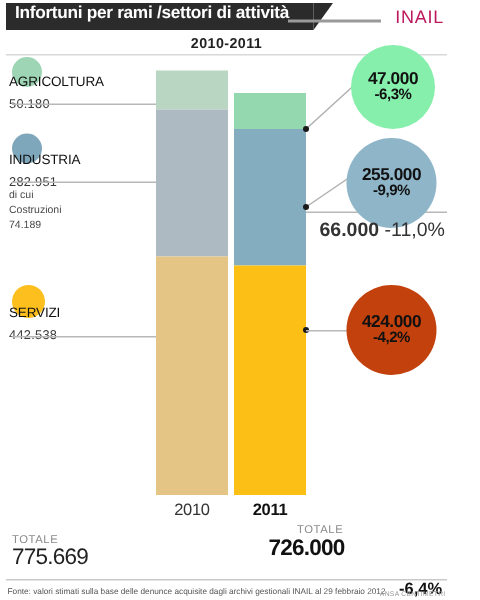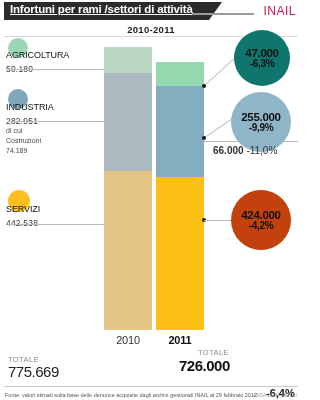--- a/index.html
+++ b/index.html
@@ -15,21 +15,21 @@
     position:absolute; left:4px; top:2px; height:18px; width:205px;
     background:#2b2b2b;
   }
   .title-bar::after {
     content:""; position:absolute; right:-13px; top:0;
     border-top:18px solid #2b2b2b; border-right:13px solid transparent;
   }
   .title-text {
     position:absolute; left:10px; top:3px;
     color:#ffffff; font-size:11.5px; font-weight:bold;
-    letter-spacing:-0.2px; white-space:nowrap;text-decoration:underline;
+    letter-spacing:-0.2px; white-space:nowrap;
   }
   .logo {
     position:absolute; right:6px; top:4px;
     font-size:12px; font-weight:normal; color:#be185d; letter-spacing:0.5px;
   }
   .logo-rule {
     position:absolute; right:48px; top:13px; width:62px; height:2px;
     background:#9a9a9a;
   }
   .period {
@@ -74,21 +74,21 @@
   .bar-year.bold { font-weight:bold; color:#111; }
   
   .bubble {
     position:absolute; border-radius:50%;
     display:flex; flex-direction:column;
     align-items:center; justify-content:center;
   }
   .bubble-val { font-size:11.5px; font-weight:bold; color:#111; letter-spacing:-0.3px; }
   .bubble-pct { font-size:10px; font-weight:bold; color:#111; letter-spacing:-0.3px; margin-top:-1px; }
   .annot {
-    position:absolute; font-size:10px; color:#333; white-space:nowrap;
+    position:absolute; font-size:13px; color:#333; white-space:nowrap;
   }
   .annot b { font-weight:bold; }
   
   .tot-label { position:absolute; font-size:7.5px; color:#8a8a8a; letter-spacing:0.4px; }
   .tot-val { position:absolute; font-size:15px; color:#222; letter-spacing:-0.5px;text-align:right; }
   .tot-val.bold { font-weight:bold; color:#111; }
   .tot-pct { position:absolute; font-size:11px; font-weight:bold; color:#111; }
   
   .footer-rule {
     position:absolute; left:4px; bottom:13px; width:294px; height:1px;
@@ -162,21 +162,21 @@
 
 <svg style="position:absolute; left:196px; top:100px; width:64px; height:42px;">
   <line x1="8" y1="38" x2="58" y2="4" stroke="#b0b0b0" stroke-width="1"></line>
 </svg>
 <div class="lead-dot" style="left:202px; top:136px;"></div>
 <div class="lead-line" style="left:204px; top:141px; width:94px;"></div>
 
 <div class="lead-dot" style="left:202px; top:218px;"></div>
 <div class="lead-line" style="left:204px; top:220px; width:36px;"></div>
 
-<div class="bubble" style="left:234px; top:30px; width:56px; height:56px; background:#0f766e;">
+<div class="bubble" style="left:234px; top:30px; width:56px; height:56px; background:#86efac;">
   <div class="bubble-val">47.000</div>
   <div class="bubble-pct">-6,3%</div>
 </div>
 
 <div class="bubble" style="left:231px; top:92px; width:60px; height:60px; background:#8fb5c8;">
   <div class="bubble-val">255.000</div>
   <div class="bubble-pct">-9,9%</div>
 </div>
 
 <div class="annot" style="left:213px; top:145px;">

